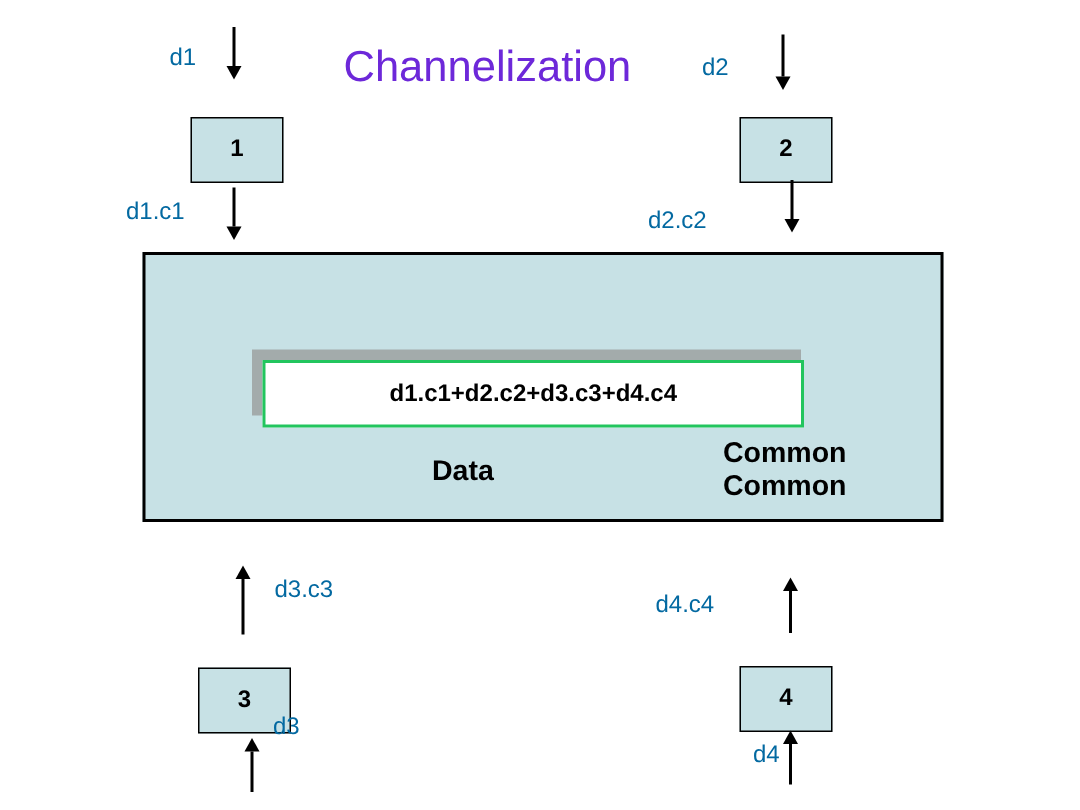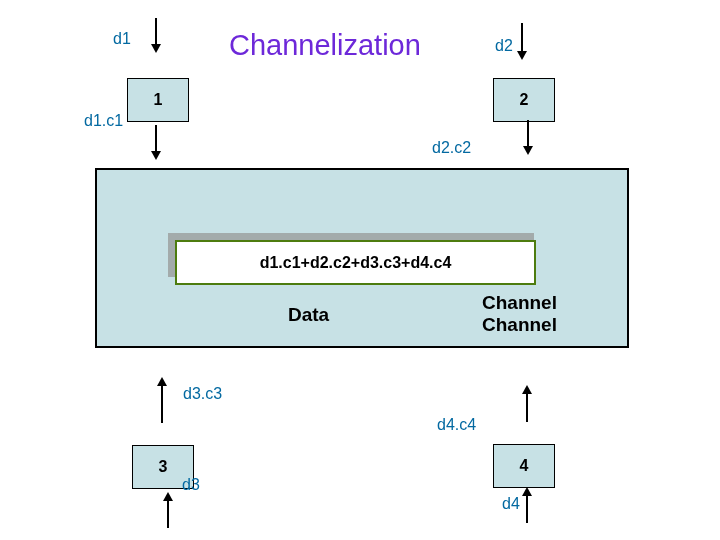--- a/index.html
+++ b/index.html
@@ -39,21 +39,21 @@
   .channel-box{
     position:absolute;left:95px;top:168px;width:530px;height:176px;
     background:#c7e1e5;border:2px solid #000;
   }
   .sum-shadow{
     position:absolute;left:168px;top:233px;width:366px;height:44px;
     background:#a3abab;
   }
   .sum-box{
     position:absolute;left:175px;top:240px;width:357px;height:41px;
-    background:#ffffff;border:2px solid #4d7c0f;
+    background:#ffffff;border:2px solid #22c55e;
     display:flex;align-items:center;justify-content:center;
     font-size:16px;font-weight:700;
   }
   .common-caption{left:482px;top:292px;width:90px;}
   .data-caption{left:288px;top:304px;}
 
   .arrow{
     position:absolute;width:10px;
     display:flex;flex-direction:column;align-items:center;
   }
@@ -69,25 +69,25 @@
   #arr-d1{left:151px;top:18px;height:35px;}
   #arr-d2{left:517px;top:23px;height:37px;}
   #arr-d1c1{left:151px;top:125px;height:35px;}
   #arr-d2c2{left:523px;top:120px;height:35px;}
   #arr-d3c3{left:157px;top:377px;height:46px;}
   #arr-d4c4{left:522px;top:385px;height:37px;}
   #arr-d3{left:163px;top:492px;height:36px;}
   #arr-d4{left:522px;top:487px;height:36px;}
 
   #lbl-d1{left:113px;top:30px;}
-  #lbl-d2{left:495px;top:37px;}
-  #lbl-d1c1{left:84px;top:112px;}
+  #lbl-d2{left:468px;top:37px;}
+  #lbl-d1c1{left:84px;top:133px;}
   #lbl-d2c2{left:432px;top:139px;}
   #lbl-d3c3{left:183px;top:385px;}
-  #lbl-d4c4{left:437px;top:416px;}
+  #lbl-d4c4{left:437px;top:395px;}
   #lbl-d3{left:182px;top:476px;}
   #lbl-d4{left:502px;top:495px;}
 </style>
 </head>
 <body>
 
 <div id="slide">
 
   <div class="title">Channelization</div>
 
@@ -116,21 +116,21 @@
       <i class="shaft"></i>
       <i class="head"></i>
     </div>
 
   <div class="channel-box"></div>
   <div class="sum-shadow"></div>
   <div class="sum-box">
     <span>d1.c1+d2.c2+d3.c3+d4.c4</span>
   </div>
   <div class="big-lbl data-caption">Data</div>
-  <div class="big-lbl common-caption">Channel Channel</div>
+  <div class="big-lbl common-caption">Common Common</div>
 
   <div class="arrow up" id="arr-d3c3">
       <i class="shaft"></i>
       <i class="head"></i>
     </div>
   <div class="arrow up" id="arr-d4c4">
       <i class="shaft"></i>
       <i class="head"></i>
     </div>
   <div class="lbl" id="lbl-d3c3">d3.c3</div>

